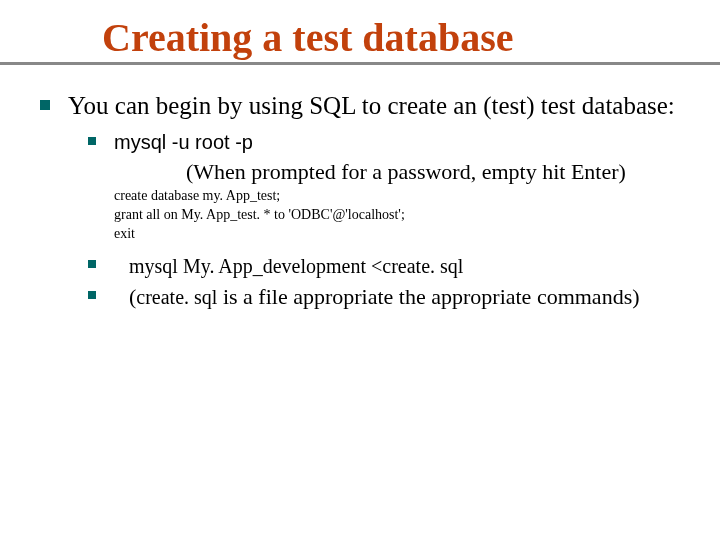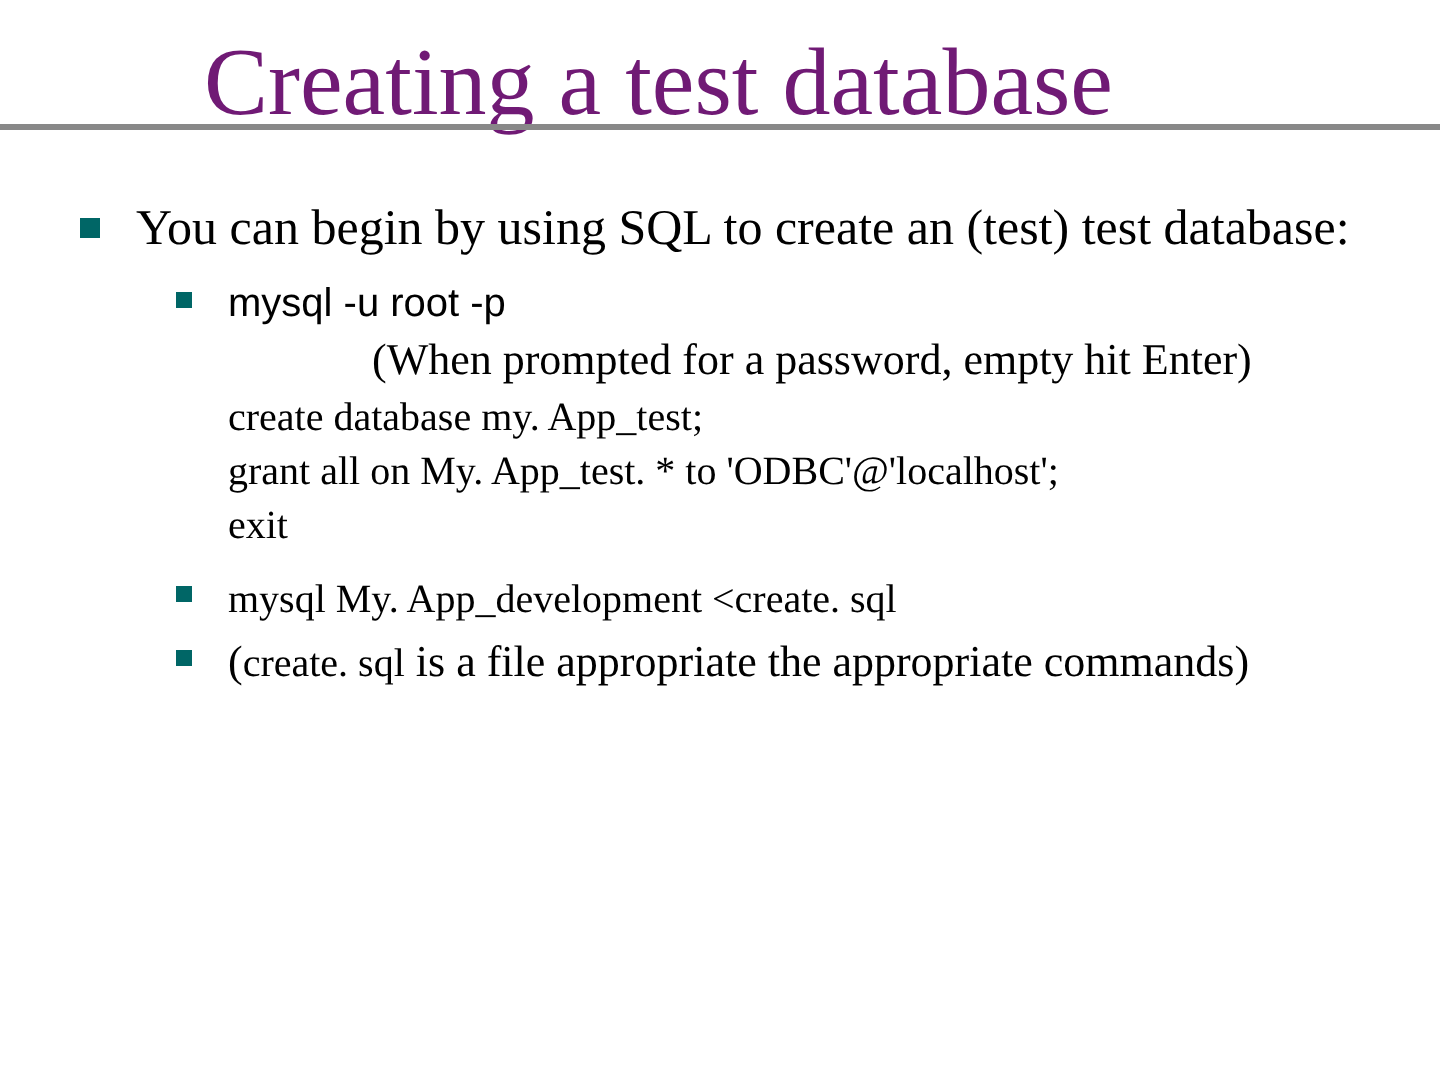--- a/index.html
+++ b/index.html
@@ -16,23 +16,23 @@
     width: 100%;
     height: 100%;
     padding: 8px 30px 20px 30px;
   }
   .title-wrap {
     padding-left: 72px;
     padding-top: 8px;
     padding-bottom: 14px;
   }
   .title {
-    font-size: 48px;
-    font-weight: normal;
-    color: #701a75;
+    font-size: 40px;
+    font-weight: bold;
+    color: #c2410c;
     line-height: 1.1;
   }
   .title-underline {
     position: absolute;
     left: 0;
     top: 62px;
     width: 720px;
     height: 3px;
     background: #888888;
   }
@@ -90,29 +90,30 @@
     margin-top: 2px;
     margin-bottom: 2px;
   }
   .code-block {
     margin-left: 76px;
     margin-top: 0px;
     margin-bottom: 8px;
   }
   .code-line {
     font-family: "Comic Sans MS", "Comic Sans", cursive;
-    font-size: 20px;
+    font-size: 14px;
     line-height: 1.35;
   }
   .l2b {
     display: flex;
     align-items: flex-start;
     margin-left: 48px;
     margin-top: 4px;
     margin-bottom: 2px;
+    gap: 15px;
   }
   .l2b .bullet {
     width: 8px;
     height: 8px;
     background: #006666;
     flex-shrink: 0;
     margin-top: 8px;
     margin-right: 18px;
     margin-left: 2px;
   }

